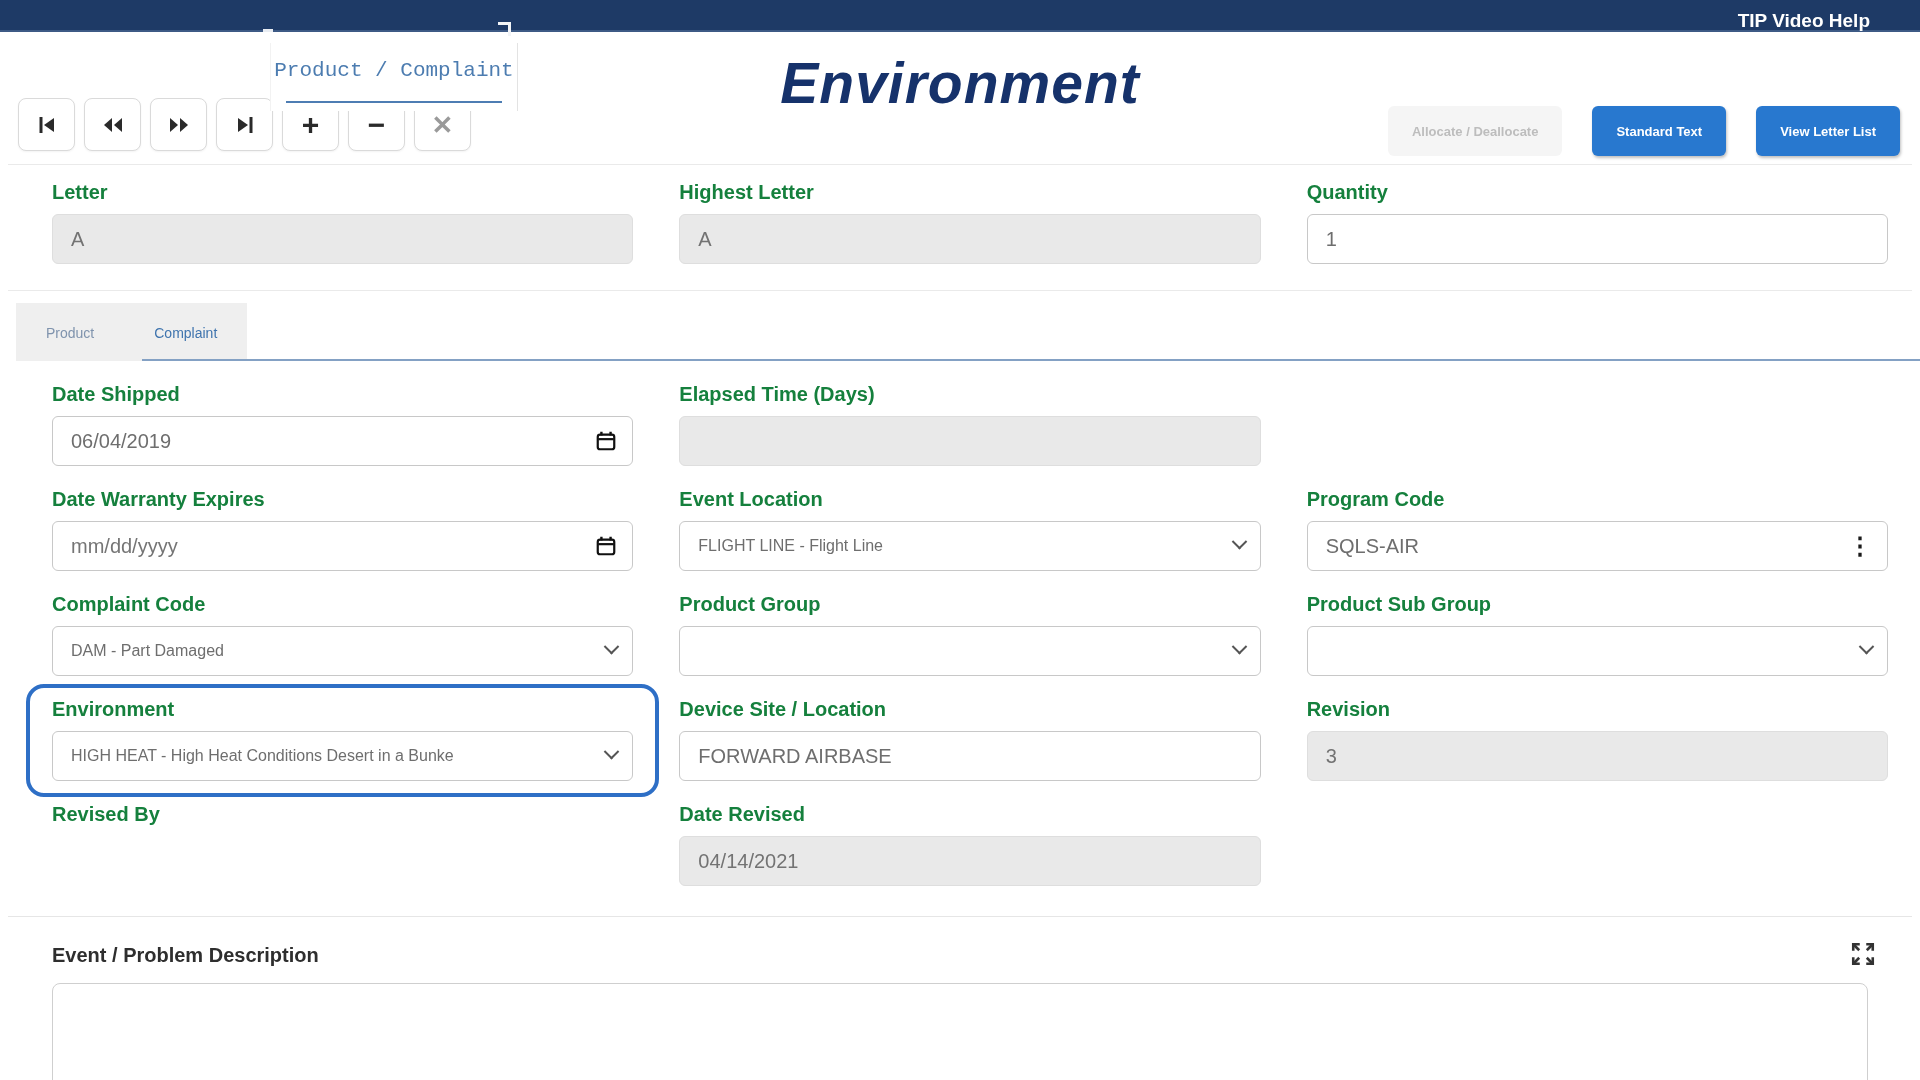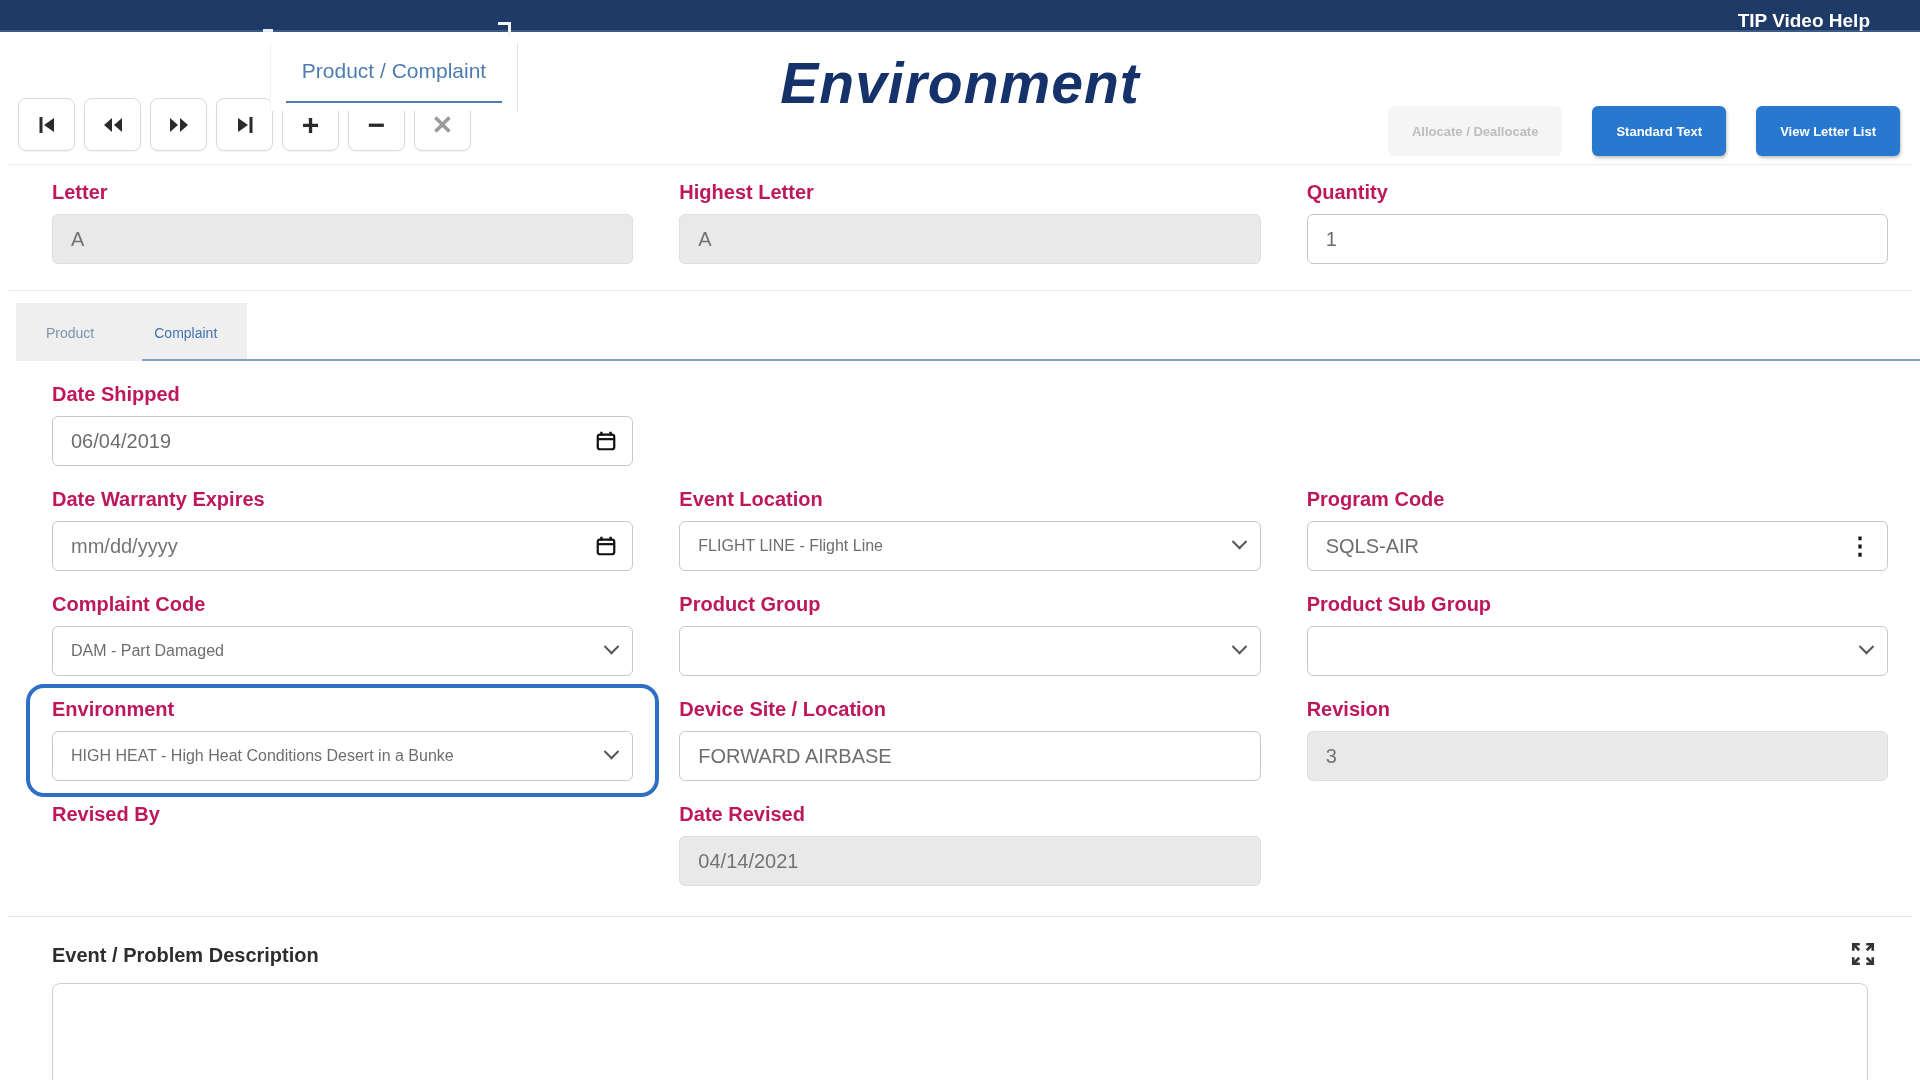--- a/index.html
+++ b/index.html
@@ -11,21 +11,21 @@
             border-bottom:2px solid #3d5a85; }
   .topbar-help { position:absolute; right:50px; top:0; line-height:41px;
                  color:#fff; font-weight:bold; font-size:19px; }
   .notch-a { position:absolute; left:263px; top:29px; width:10px; height:3px; background:#e8ecf2; }
   .notch-b1 { position:absolute; left:498px; top:22px; width:13px; height:3px; background:#f2f4f7; }
   .notch-b2 { position:absolute; left:508px; top:22px; width:3px; height:14px; background:#f2f4f7; }
 
   
   .menu-tab { position:absolute; left:270px; top:43px; width:248px; height:68px;
               background:#fff; border-right:1px solid #e3e3e3; border-left:1px solid #f2f2f2;
-              text-align:center; z-index:5; }
+              text-align:center; z-index:5;font-family:Liberation Mono, monospace; }
   .menu-tab-label { display:inline-block; margin-top:16px; font-size:21px; color:#4c7cb0; }
   .menu-tab-underline { position:absolute; left:15px; right:15px; bottom:8px; height:2px; background:#4d7db3; }
 
   
   .header { position:relative; height:132px; }
   .page-title { text-align:center; padding-top:18px; font-size:57px; font-weight:bold;
                 font-style:italic; color:#16326b; letter-spacing:1px; }
   .nav-group { position:absolute; left:18px; top:66px; display:flex; gap:9px; }
   .nav-btn { width:57px; height:53px; background:#fff; border:1px solid #dadada;
              border-radius:8px; display:flex; align-items:center; justify-content:center;
@@ -34,21 +34,21 @@
   .nav-glyph.gray { color:#9a9a9a; font-size:26px; }
   .actions { position:absolute; right:20px; top:74px; display:flex; gap:30px; }
   .btn { height:50px; padding:0 24px; border:none; border-radius:6px; font-size:13px;
          font-weight:600; font-family:"Liberation Sans",sans-serif; cursor:pointer; }
   .btn-disabled { background:#f5f5f5; color:#bdbdbd; cursor:default; }
   .btn-blue { background:#2878cf; color:#fff; box-shadow:1px 2px 3px rgba(0,0,0,.25); }
 
   
   .grid3 { display:grid; grid-template-columns:1fr 1fr 1fr; column-gap:46px;
            padding:0 32px 0 52px; }
-  .flabel { font-size:20px; font-weight:700; color:#be185d; margin:22px 0 10px; }
+  .flabel { font-size:20px; font-weight:700; color:#15803d; margin:22px 0 10px; }
   .fwrap { position:relative; }
   .finput { width:100%; height:50px; border:1px solid #c8c8c8; border-radius:6px;
             background:#fff; font-size:20px; color:#6e6e6e; padding:0 48px 0 18px;
             font-family:"Liberation Sans",sans-serif; outline:none; }
   .finput.noicon { padding-right:18px; }
   .finput.disabled { background:#e9e9e9; border-color:#dedede; color:#737373; }
   .selectbox { width:100%; height:50px; border:1px solid #c8c8c8; border-radius:6px;
                background:#fff; display:flex; align-items:center; padding:0 44px 0 18px;
                font-size:16px; color:#6e6e6e; cursor:pointer; white-space:nowrap; overflow:hidden; }
   .icon-right { position:absolute; right:16px; top:50%; transform:translateY(-50%); display:flex; }
@@ -189,20 +189,26 @@
       <input class="finput" value="06/04/2019" style="">
       <span class="icon-right">
         <svg width="22" height="22" viewBox="0 0 24 24">
           <path d="M7 2v4 M17 2v4" stroke="#111" stroke-width="2.6" fill="none"></path>
           <rect x="3" y="5" width="18" height="16" rx="2.5" stroke="#111" stroke-width="2.4" fill="none"></rect>
           <path d="M3.5 10h17" stroke="#111" stroke-width="2.4"></path>
         </svg>
       </span>
     </div>
   </div>
+  <div>
+    <div class="flabel">Elapsed Time (Days)</div>
+    <div class="fwrap">
+      <input class="finput noicon disabled" readonly="" value="" style="">
+    </div>
+  </div>
 </div>
 
 <div class="formrow grid3">
   <div>
     <div class="flabel">Date Warranty Expires</div>
     <div class="fwrap">
       <input class="finput" placeholder="mm/dd/yyyy" style="">
       <span class="icon-right">
         <svg width="22" height="22" viewBox="0 0 24 24">
           <path d="M7 2v4 M17 2v4" stroke="#111" stroke-width="2.6" fill="none"></path>

